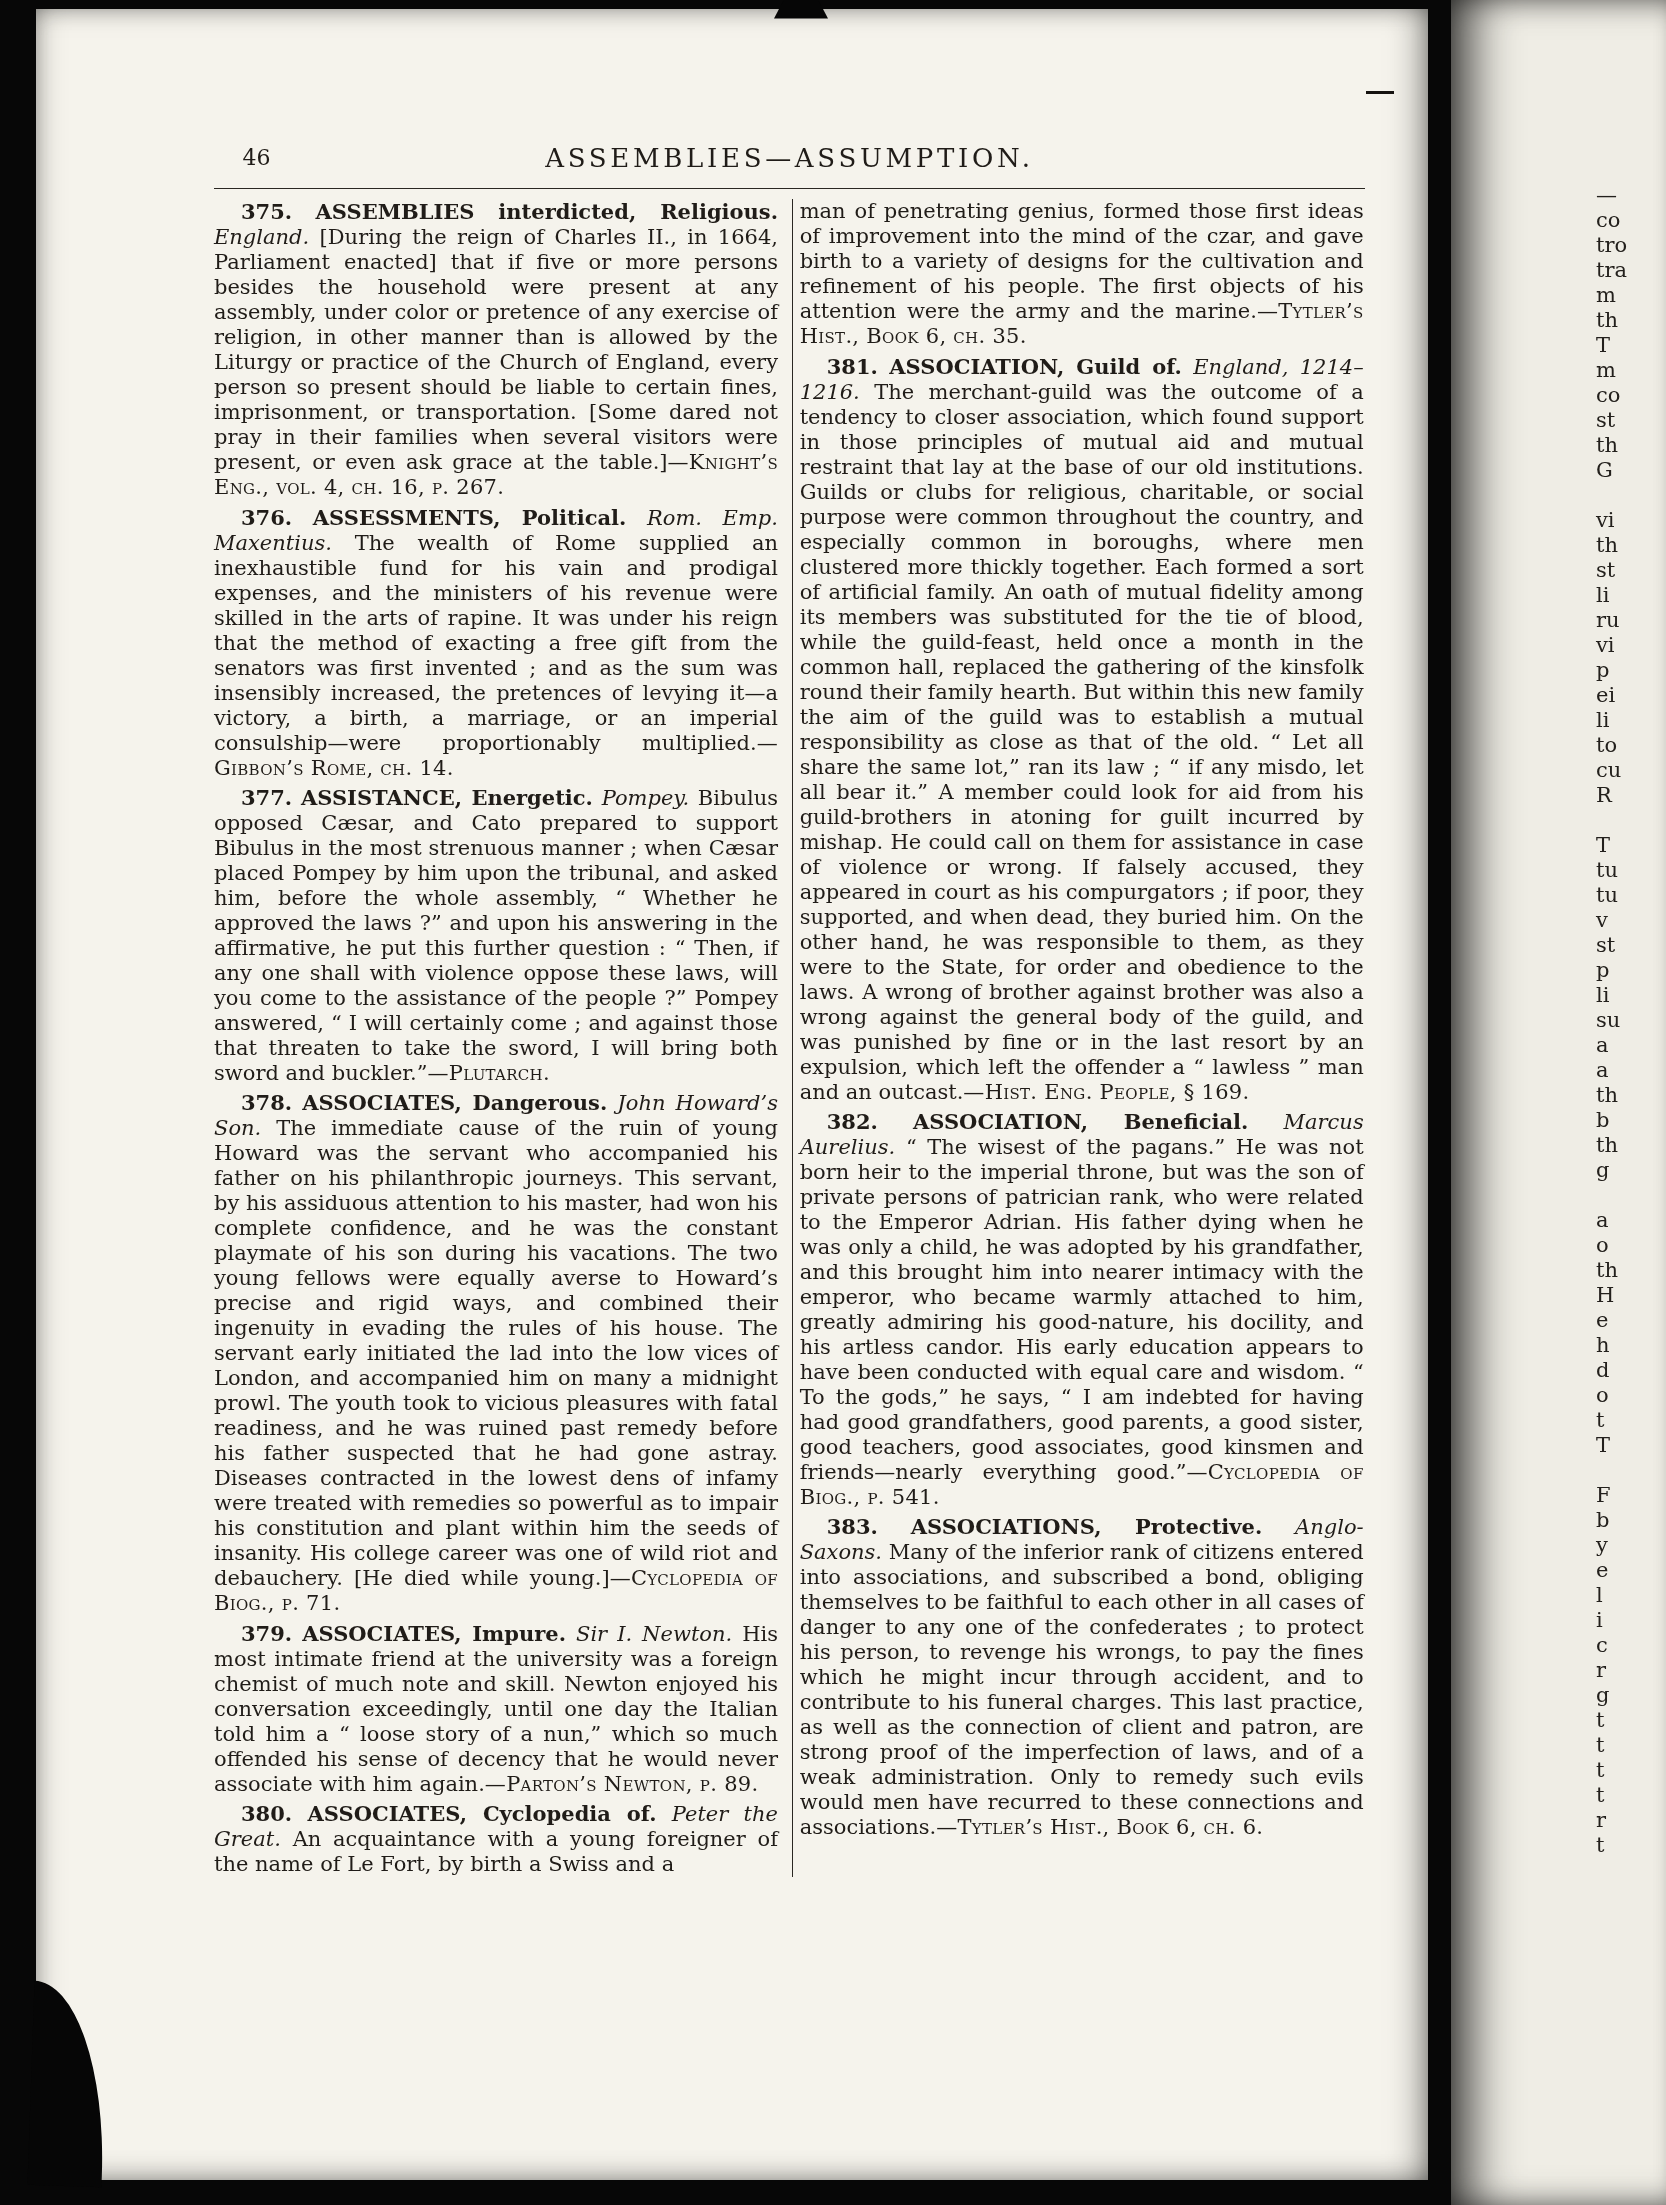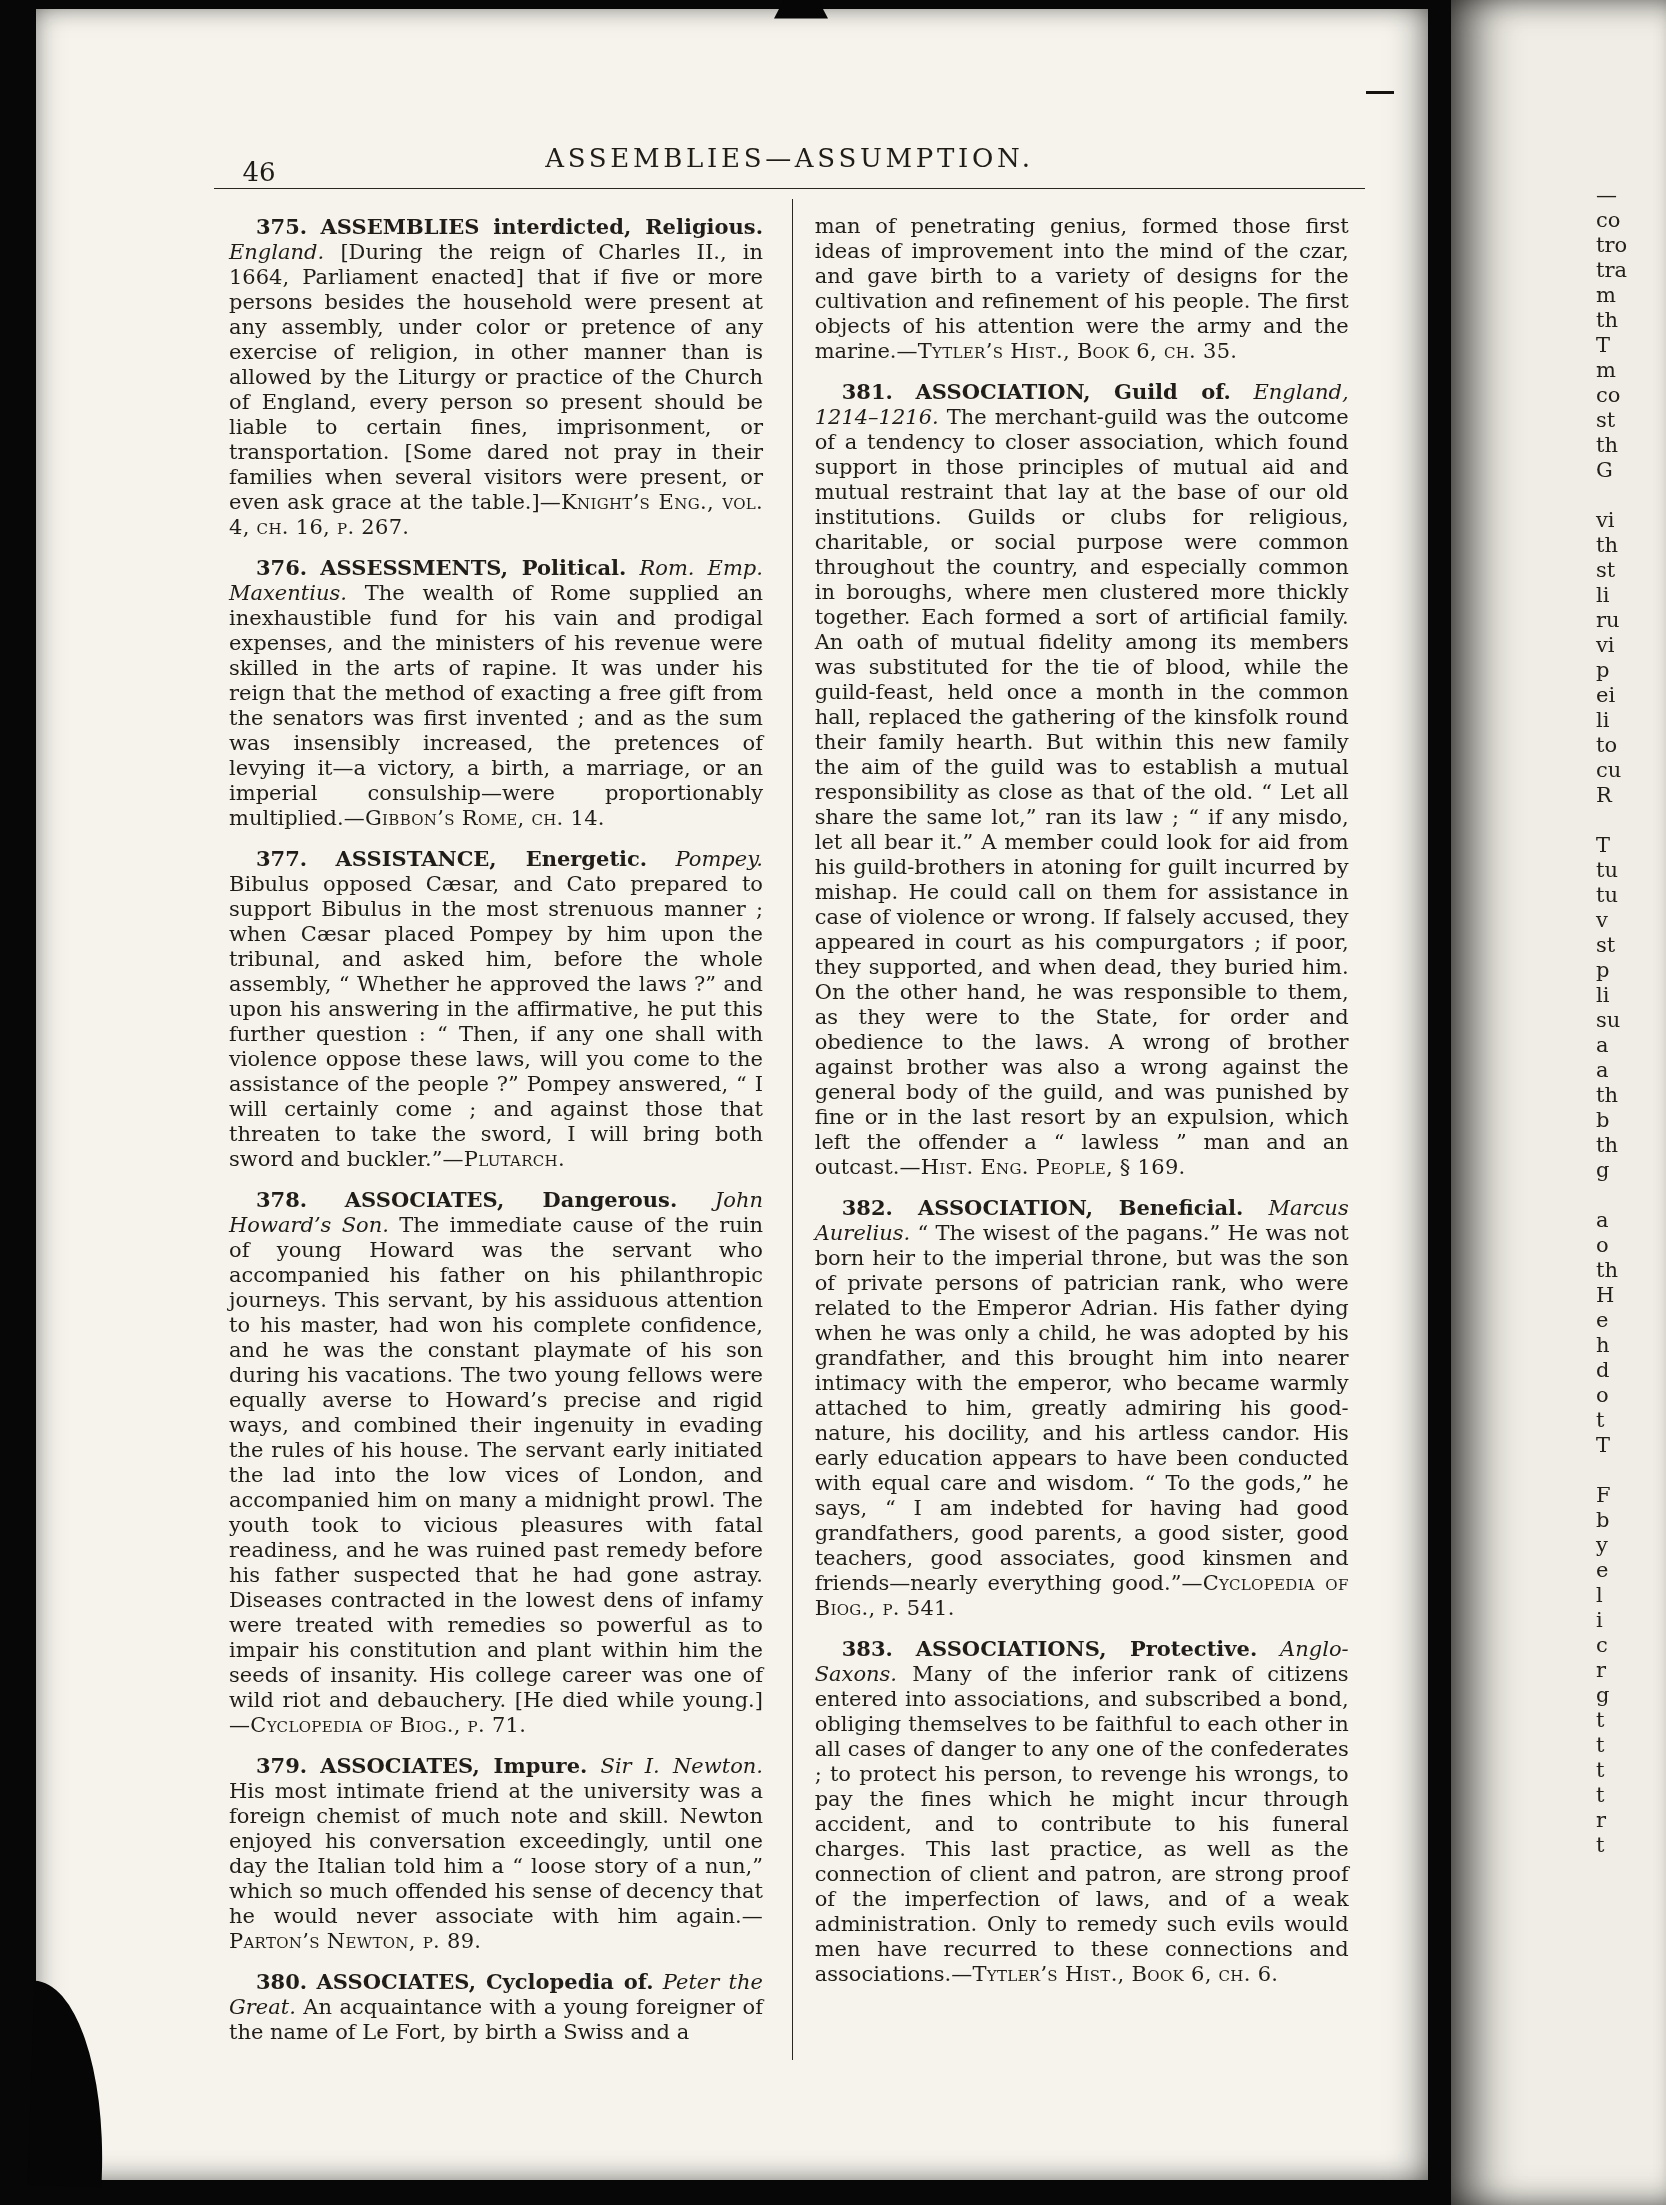--- a/index.html
+++ b/index.html
@@ -14,27 +14,27 @@
     position:absolute; left:36px; top:8.7px; width:1392px; height:2171px;
     background:#f5f3ec;
     box-shadow:
       inset -17.3px 0 37px -15px rgba(0,0,0,.55),
       inset 15px 0 31px -16px rgba(0,0,0,.35),
       inset 0 -13.6px 31px -16px rgba(0,0,0,.30),
       inset 0 11px 26px -16px rgba(0,0,0,.25);
   }
   .text-area { position:absolute; left:178px; top:131px; width:1151px; }
   .page-header { position:relative; height:40px; }
-  .folio { position:absolute; left:28.4px; top:5px; font-size:26px;margin-top:12px; }
+  .folio { position:absolute; left:28.4px; top:5px; font-size:22px; }
   .running-head { text-align:center; font-size:26px; letter-spacing:3.7px; padding-top:3.7px; }
   .head-rule { border-top:1.9px solid #2a2722; margin-top:8.7px; }
   .columns { display:flex; margin-top:10px; }
   .column { width:564px; font-size:21px; line-height:25px; text-align:justify; }
   .column-divider { width:1.9px; background:#2a2722; margin:0 6.2px 0 13.6px; }
-  .entry { margin:15px; text-indent:27px; }
+  .entry { margin:0; text-indent:27px; }
   .entry + .entry { margin-top:4.3px; }
   .no-indent { text-indent:0; }
   .entry-number, .entry-title { font-weight:700; }
   .entry-subject { font-style:italic; }
   .entry-citation { font-variant:small-caps; letter-spacing:0.3px; }
   .next-page {
     position:absolute; left:1451px; top:0; width:215px; height:2205px;
     background:#efede5;
     box-shadow:
       inset 37px 0 49px -18.5px rgba(0,0,0,.78),

